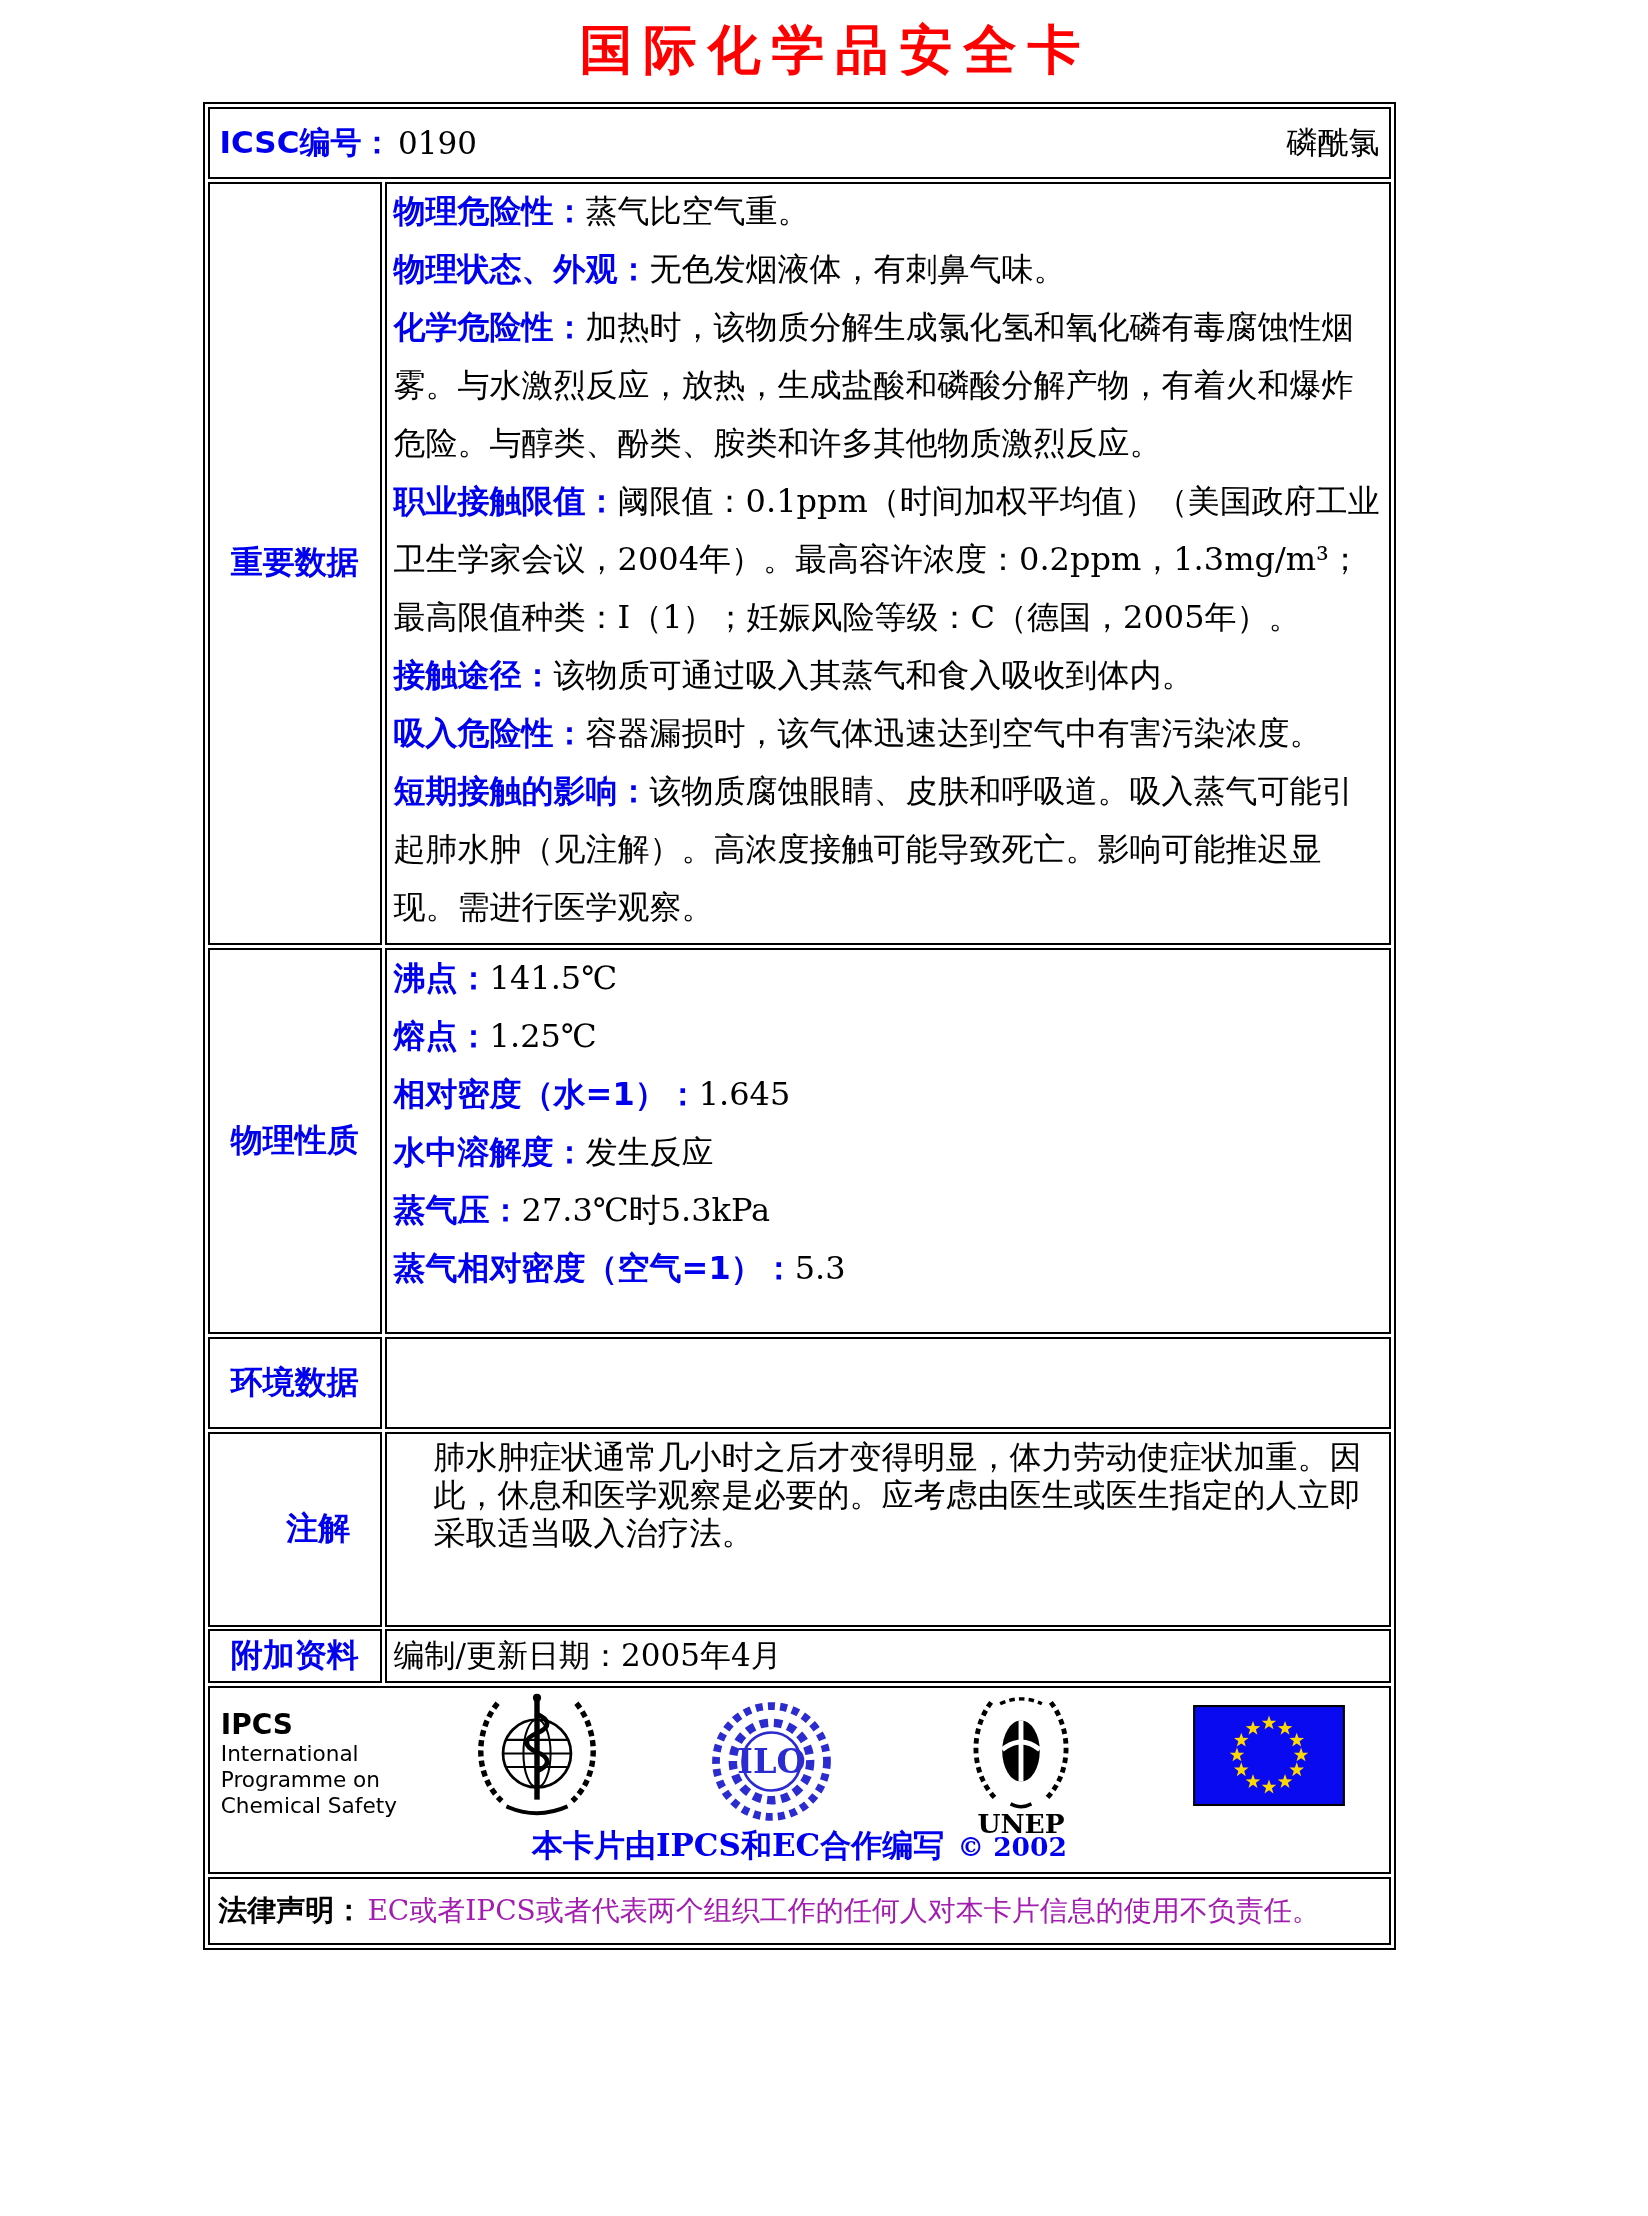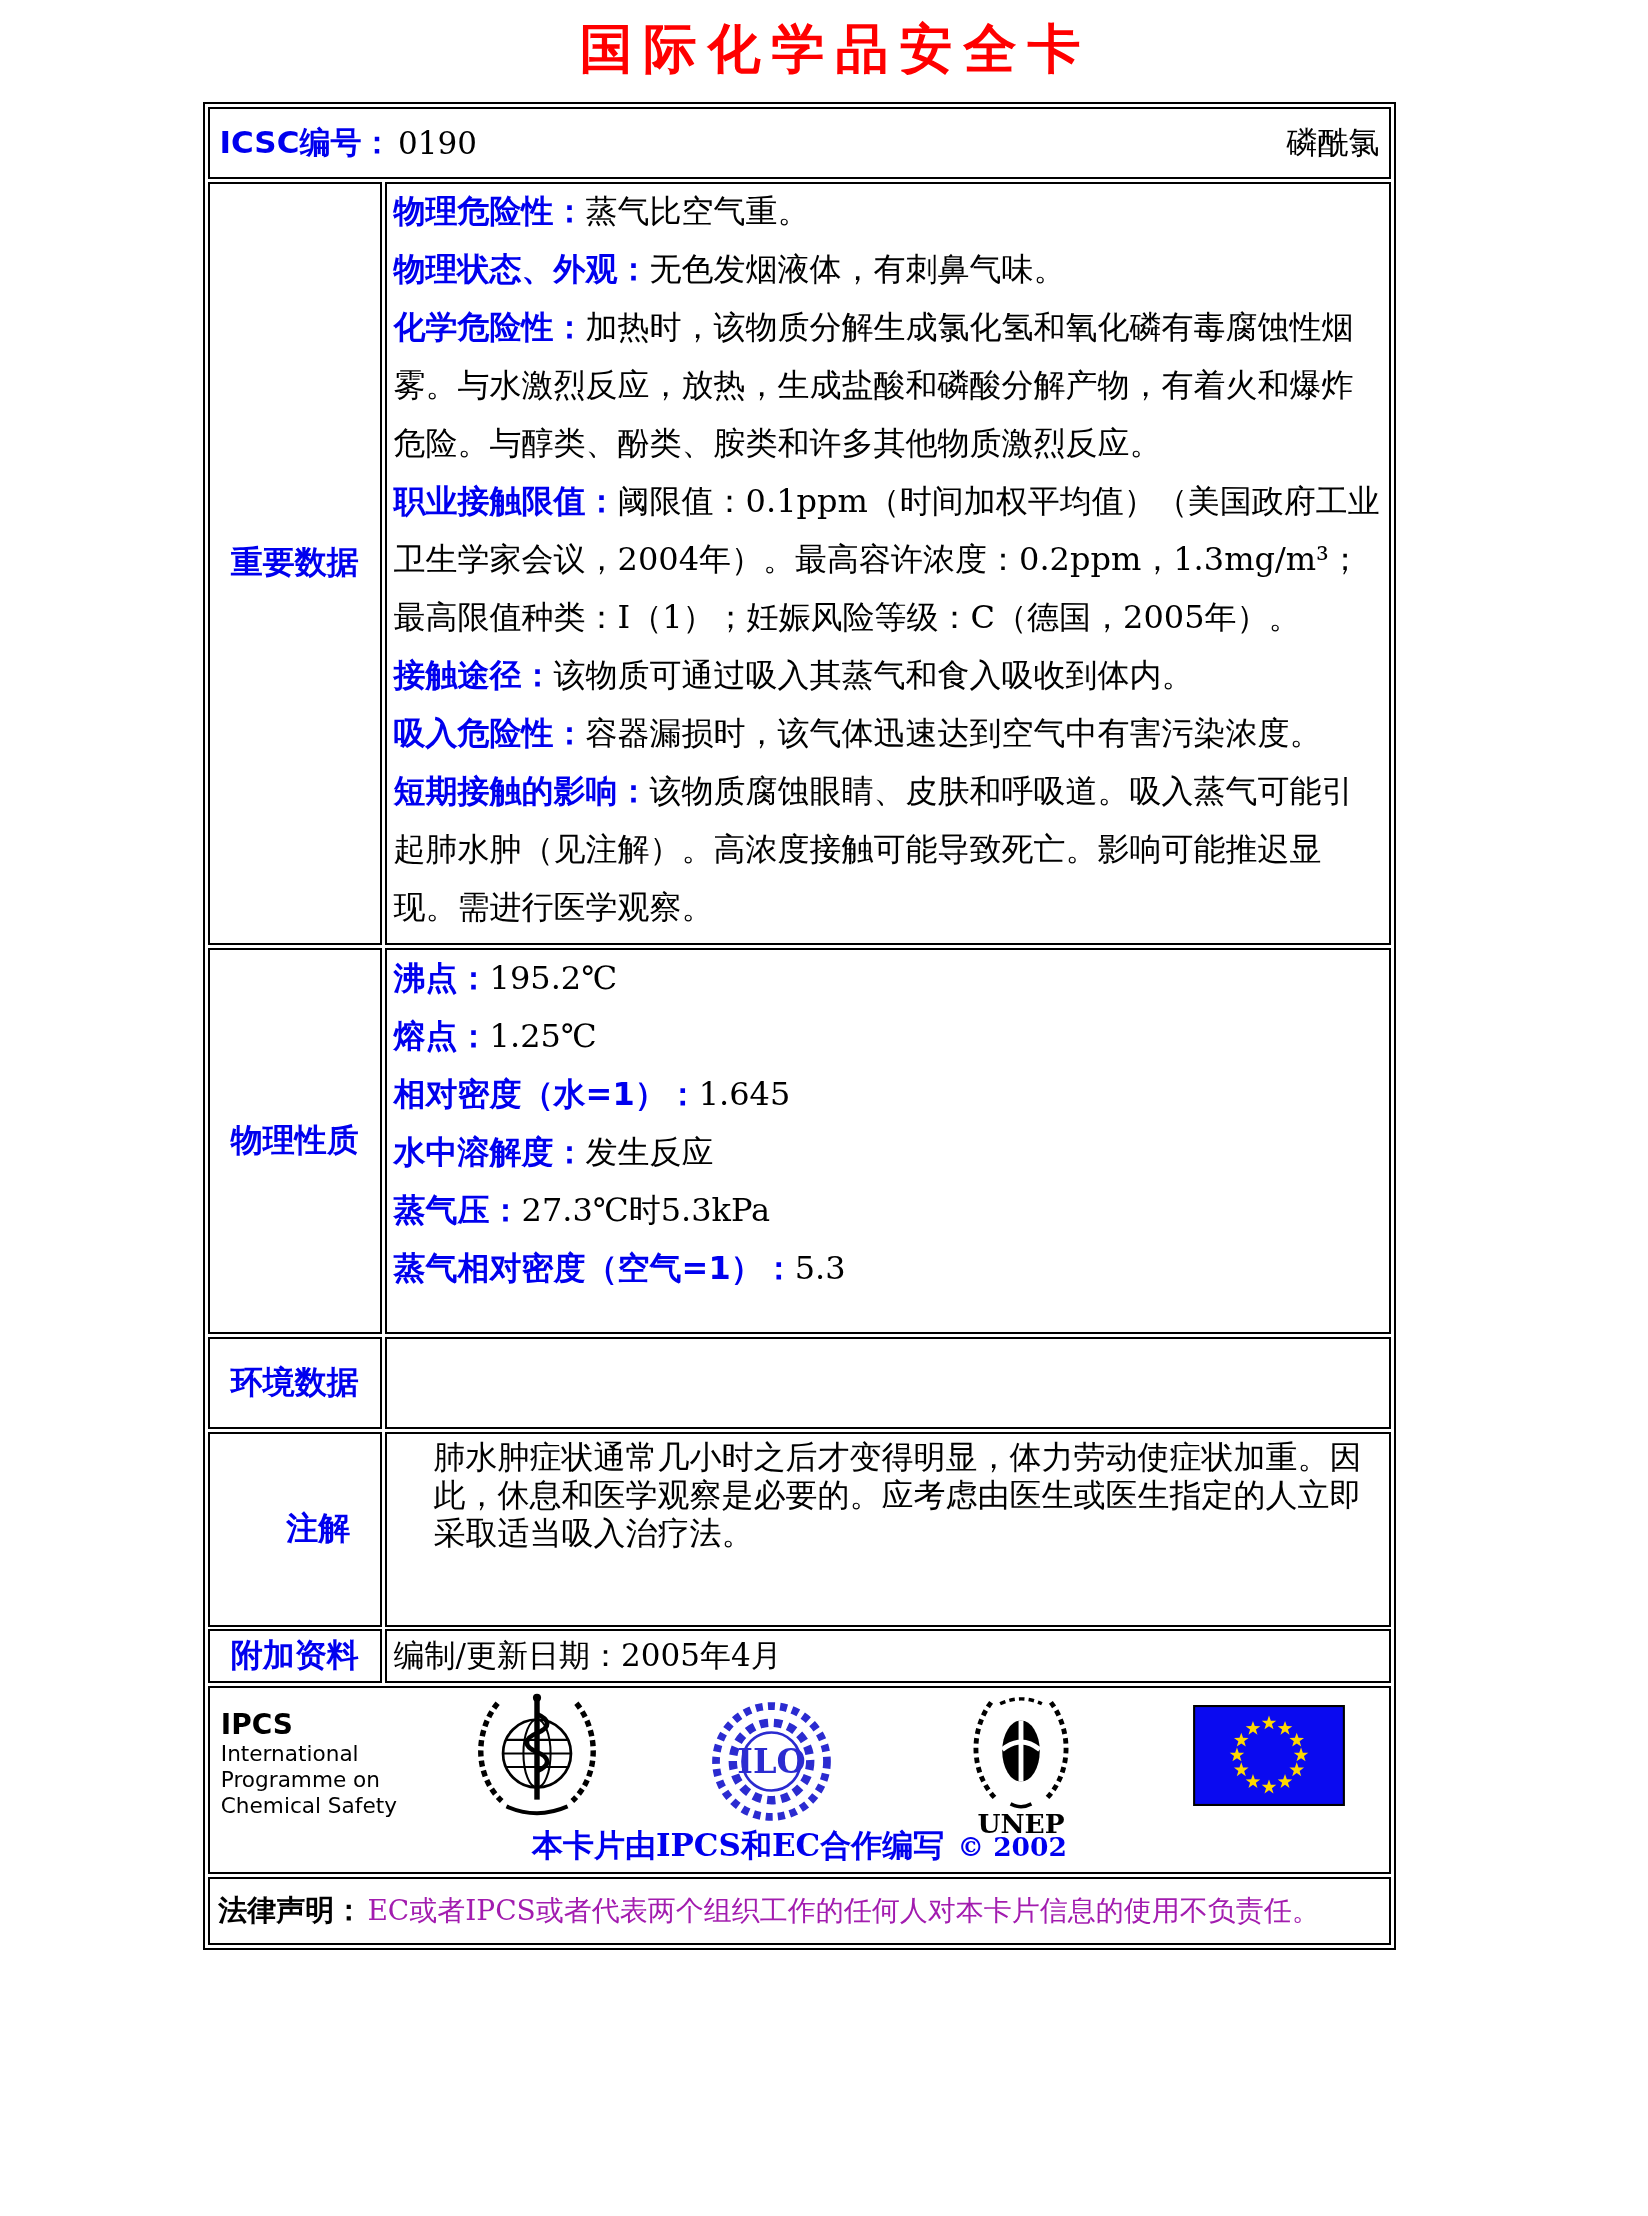--- a/index.html
+++ b/index.html
@@ -5,21 +5,21 @@
   html,body{margin:0;padding:0;}
   body{
     width:1649px;height:2216px;background:#ffffff;position:relative;
     font-family:"DejaVu Sans","Liberation Sans",sans-serif;
     -webkit-font-smoothing:antialiased;
   }
 
   .page-title{
     position:absolute;top:18px;left:239px;width:1193px;margin:0;
     text-align:center;color:#ff0000;font-weight:bold;
-    font-family:Liberation Serif, serif;
+    font-family:Liberation Sans, sans-serif;
     font-size:53px;letter-spacing:11px;line-height:1.2;
   }
 
   .card{
     position:absolute;left:203px;top:102px;width:1193px;
     border:2.8px solid #000;background:#fff;box-sizing:border-box;
     padding:2.8px;display:flex;flex-direction:column;gap:2.8px;
   }
   .row{display:flex;gap:2.8px;align-items:stretch;}
   .cell{border:2.1px solid #000;box-sizing:border-box;background:#fff;overflow:hidden;}
@@ -102,21 +102,21 @@
       <p><span class="k">职业接触限值：</span><span class="v">阈限值：0.1ppm（时间加权平均值）（美国政府工业卫生学家会议，2004年）。最高容许浓度：0.2ppm，1.3mg/m³；最高限值种类：I（1）；妊娠风险等级：C（德国，2005年）。</span></p>
       <p><span class="k">接触途径：</span><span class="v">该物质可通过吸入其蒸气和食入吸收到体内。</span></p>
       <p><span class="k">吸入危险性：</span><span class="v">容器漏损时，该气体迅速达到空气中有害污染浓度。</span></p>
       <p><span class="k">短期接触的影响：</span><span class="v">该物质腐蚀眼睛、皮肤和呼吸道。吸入蒸气可能引起肺水肿（见注解）。高浓度接触可能导致死亡。影响可能推迟显现。需进行医学观察。</span></p>
     </div>
   </div>
 
   <div class="row r-physical">
     <div class="cell label-cell">物理性质</div>
     <div class="cell content-cell kv physical-content">
-      <p><span class="k">沸点：</span><span class="v">195.2℃</span></p>
+      <p><span class="k">沸点：</span><span class="v">141.5℃</span></p>
       <p><span class="k">熔点：</span><span class="v">1.25℃</span></p>
       <p><span class="k">相对密度（水=1）：</span><span class="v">1.645</span></p>
       <p><span class="k">水中溶解度：</span><span class="v">发生反应</span></p>
       <p><span class="k">蒸气压：</span><span class="v">27.3℃时5.3kPa</span></p>
       <p><span class="k">蒸气相对密度（空气=1）：</span><span class="v">5.3</span></p>
     </div>
   </div>
 
   <div class="row r-env">
     <div class="cell label-cell">环境数据</div>

